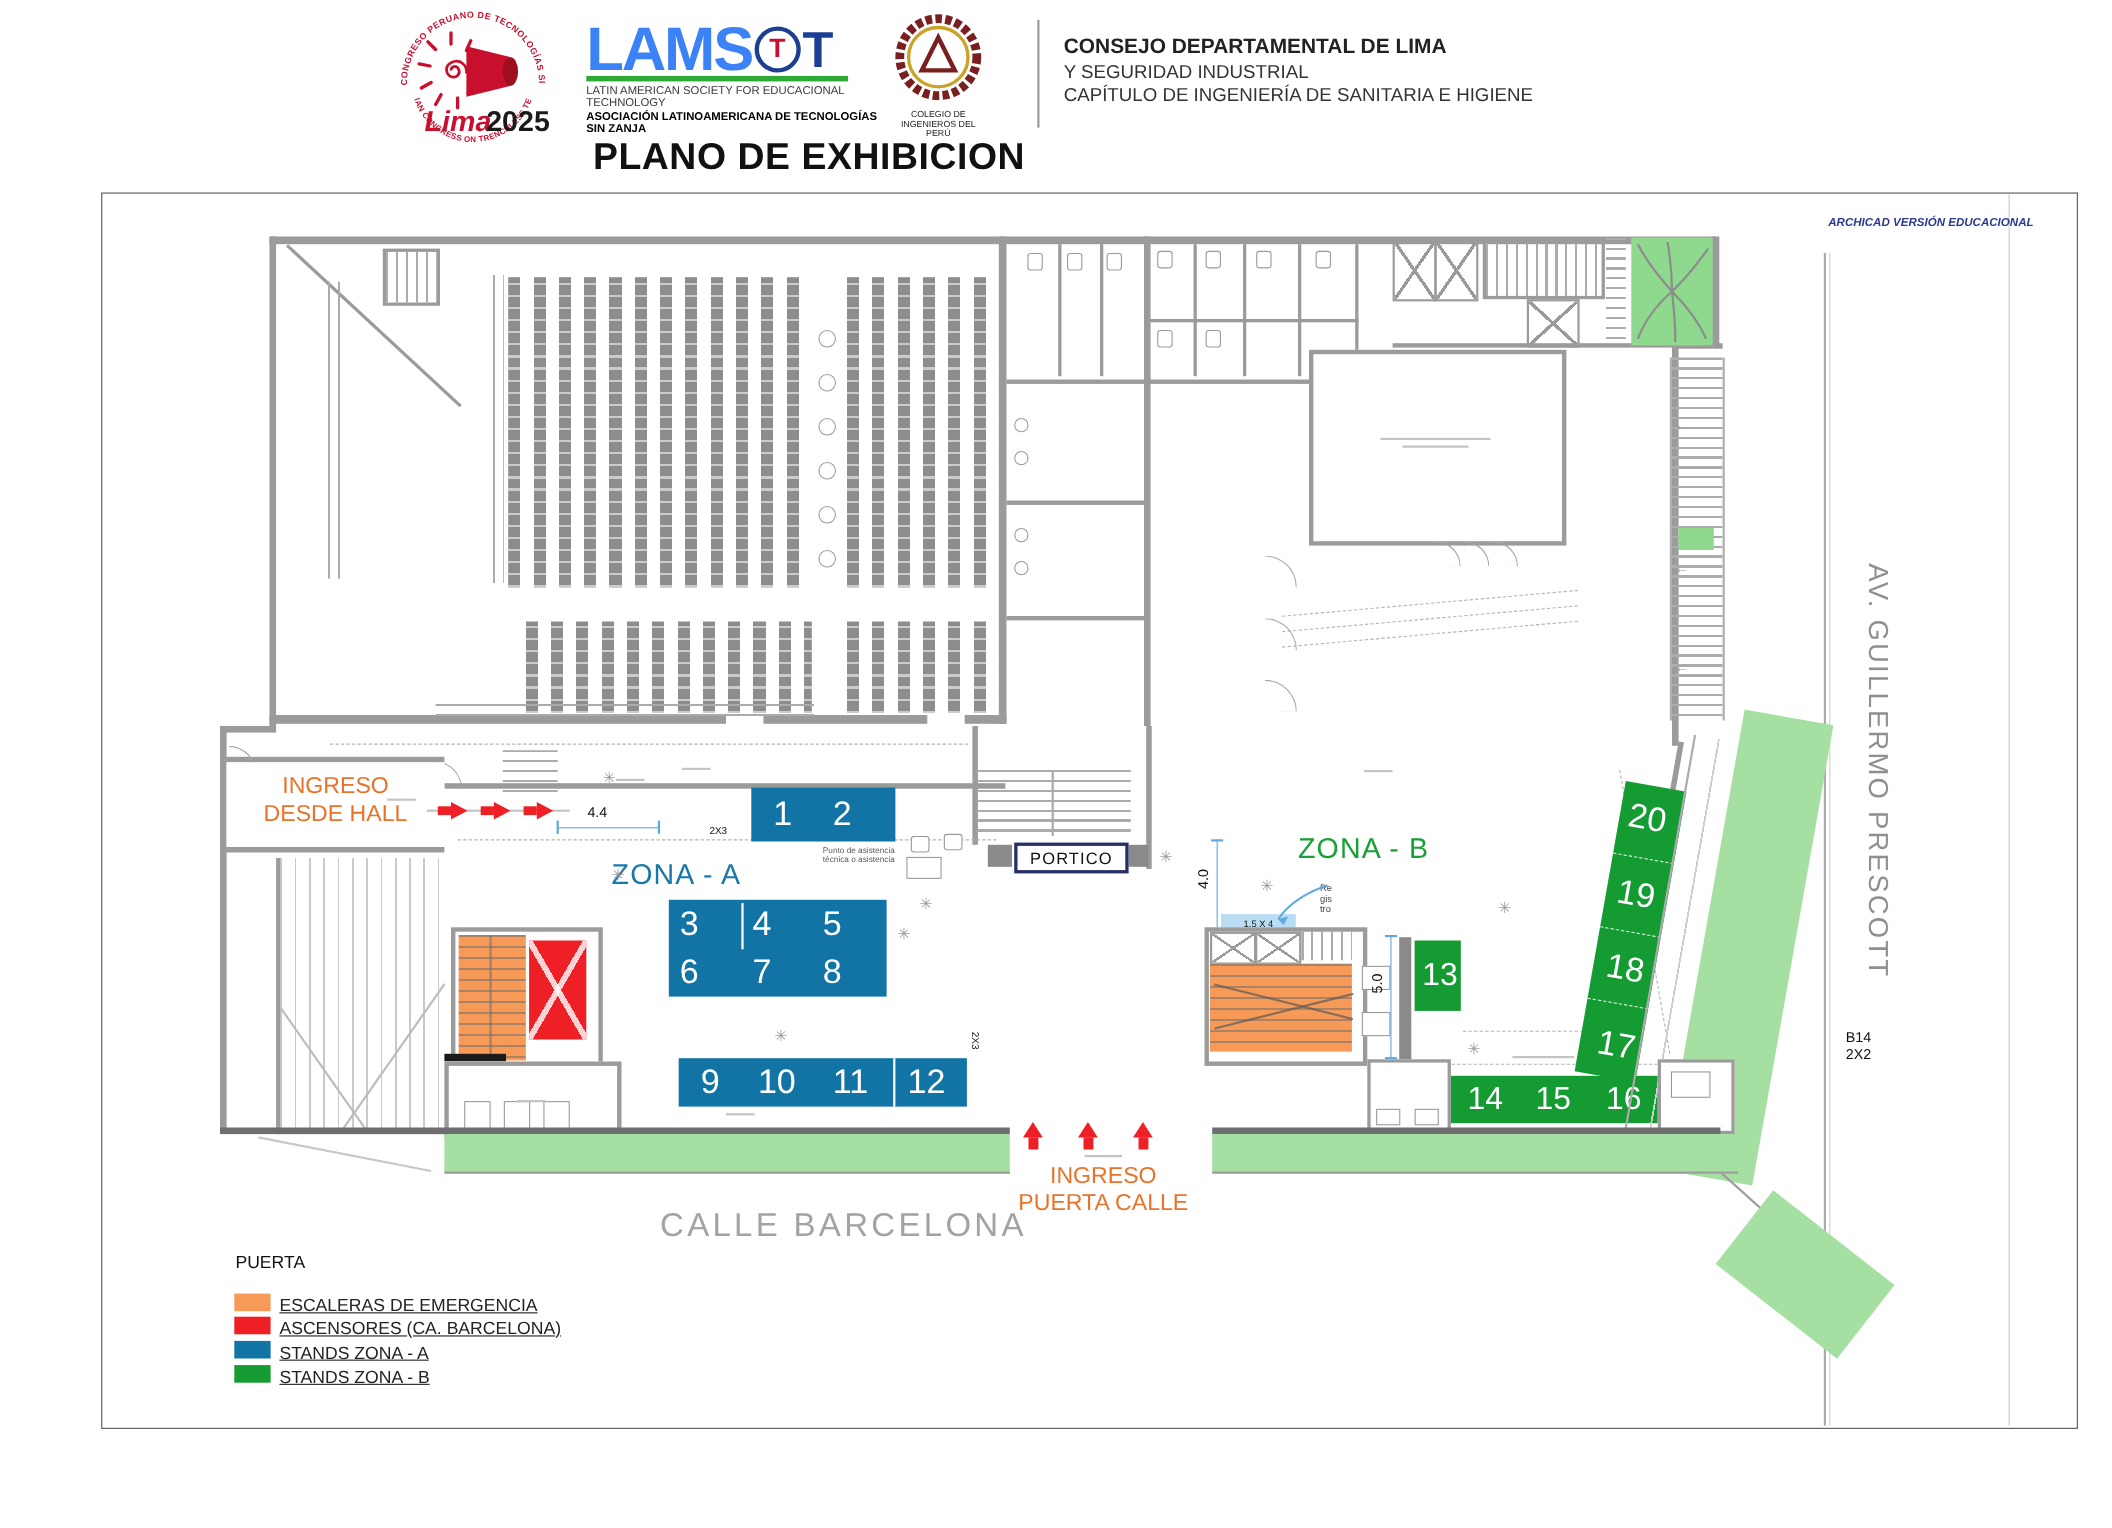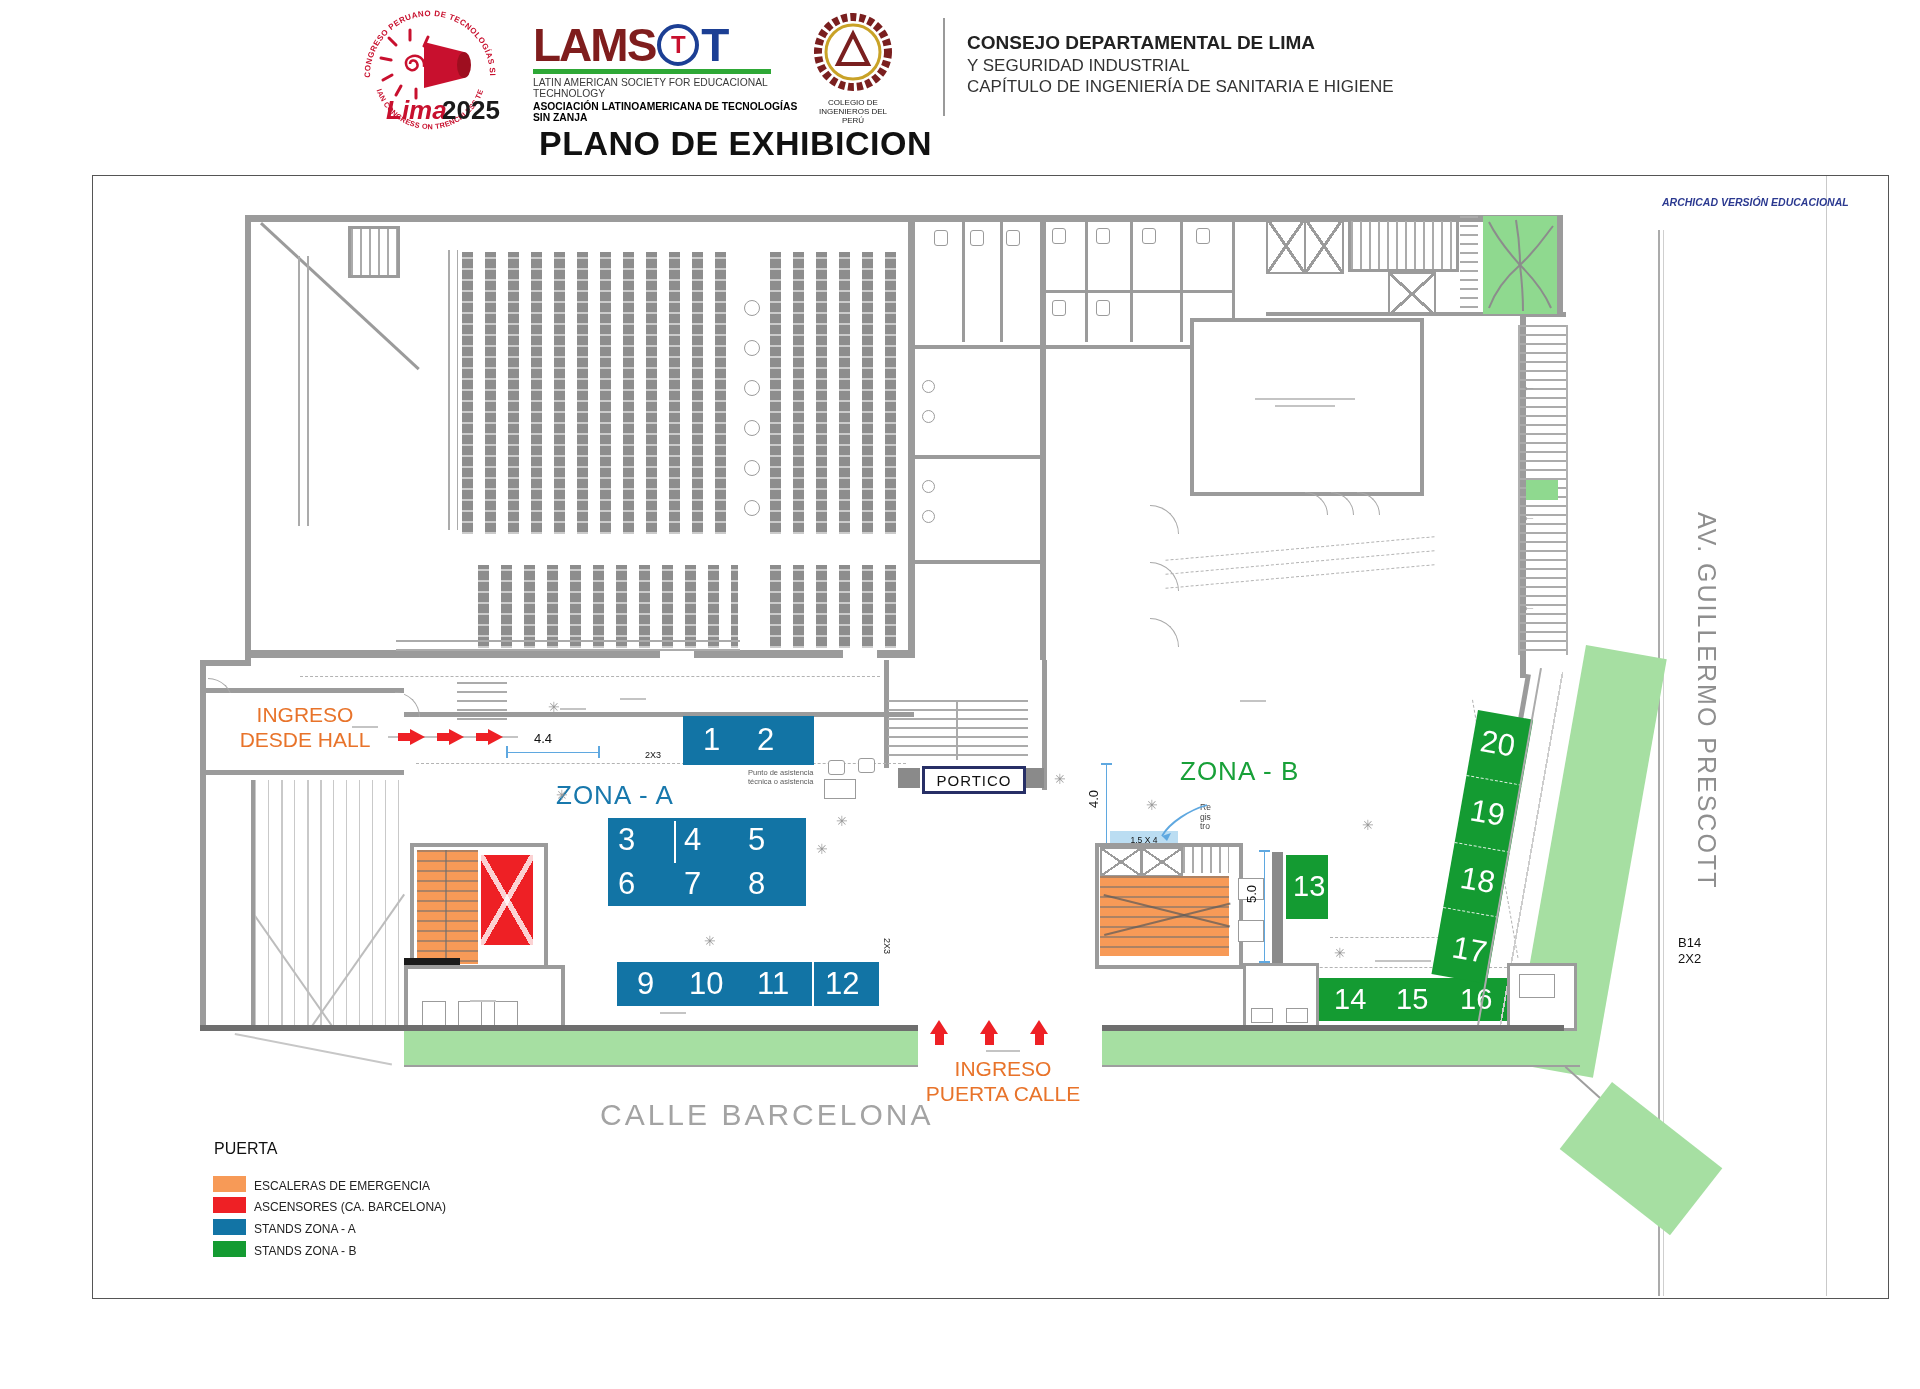--- a/index.html
+++ b/index.html
@@ -40,21 +40,21 @@
   .dimtext{position:absolute;color:#111;font-size:13px;}
   .vtext{writing-mode:vertical-rl;}
   .orangetxt{position:absolute;color:var(--label-orange);font-size:21px;line-height:25px;text-align:center;}
   .arrR{width:0;height:0;border-top:8px solid transparent;border-bottom:8px solid transparent;
         border-left:15px solid var(--elevator-red);}
   .arrRs{width:12px;height:8px;background:var(--elevator-red);}
   .arrUhead{width:0;height:0;border-left:9px solid transparent;border-right:9px solid transparent;
         border-bottom:14px solid var(--elevator-red);}
   .arrUs{width:9px;height:11px;background:var(--elevator-red);margin:0 auto;}
   .legend-sw{position:absolute;width:33px;height:16px;}
-  .legend-lb{position:absolute;font-size:12px;color:#222;}
+  .legend-lb{position:absolute;font-size:16px;color:#222;text-decoration:underline;}
   .hdr-line{font-size:17px;color:#333;line-height:21px;}
   .smallgray{position:absolute;color:#5c5c5c;font-size:7.5px;line-height:9px;}
 </style>
 </head>
 <body>
 
 <div class="page">
 
   <svg class="abs" style="left:358px;top:2px" width="142" height="142" viewBox="0 0 142 142">
     <defs>
@@ -78,21 +78,21 @@
     </g>
     <path d="M52,62 c0,-4 5,-5 7,-1 c2,4 -2,8 -6,7 c-6,-2 -7,-10 -1,-13 c8,-4 15,2 14,10" stroke="#C8102E" stroke-width="2.5" fill="none"></path>
     <path d="M66,40 L106,50 Q115,62 106,76 L66,86 Z" fill="#C8102E"></path>
     <ellipse cx="106" cy="63" rx="7" ry="13" fill="#9E0E1F"></ellipse>
     <text x="28" y="117" font-size="26" font-style="italic" font-weight="bold" fill="#C8102E">Lima</text>
     <text x="84" y="117" font-size="26" font-weight="bold" fill="#1A1A1A">2025</text>
   </svg>
 
   <div class="abs" style="left:533px;top:22px;width:266px">
     <div style="display:flex;align-items:center;height:46px">
-      <span style="font-size:46px;font-weight:bold;color:#7f1d1d;letter-spacing:-2px;line-height:46px">LAMS</span>
+      <span style="font-size:56px;font-weight:bold;color:#3b82f6;letter-spacing:-2px;line-height:46px">LAMS</span>
       <span style="display:inline-flex;align-items:center;justify-content:center;width:34px;height:34px;border:4px solid #1C3F94;border-radius:50%;margin:0 2px">
         <span style="color:#C8102E;font-weight:bold;font-size:24px;line-height:24px">T</span>
       </span>
       <span style="font-size:46px;font-weight:bold;color:#1C3F94;letter-spacing:-2px;line-height:46px">T</span>
     </div>
     <div style="width:238px;height:5px;background:#2EA836;margin:1px 0 3px 0"></div>
     <div style="font-size:10.3px;color:#3a3a3a">LATIN AMERICAN SOCIETY FOR EDUCACIONAL TECHNOLOGY</div>
     <div style="font-size:10.3px;font-weight:bold;color:#000;margin-top:2px">ASOCIACIÓN LATINOAMERICANA DE TECNOLOGÍAS SIN ZANJA</div>
   </div>
 

